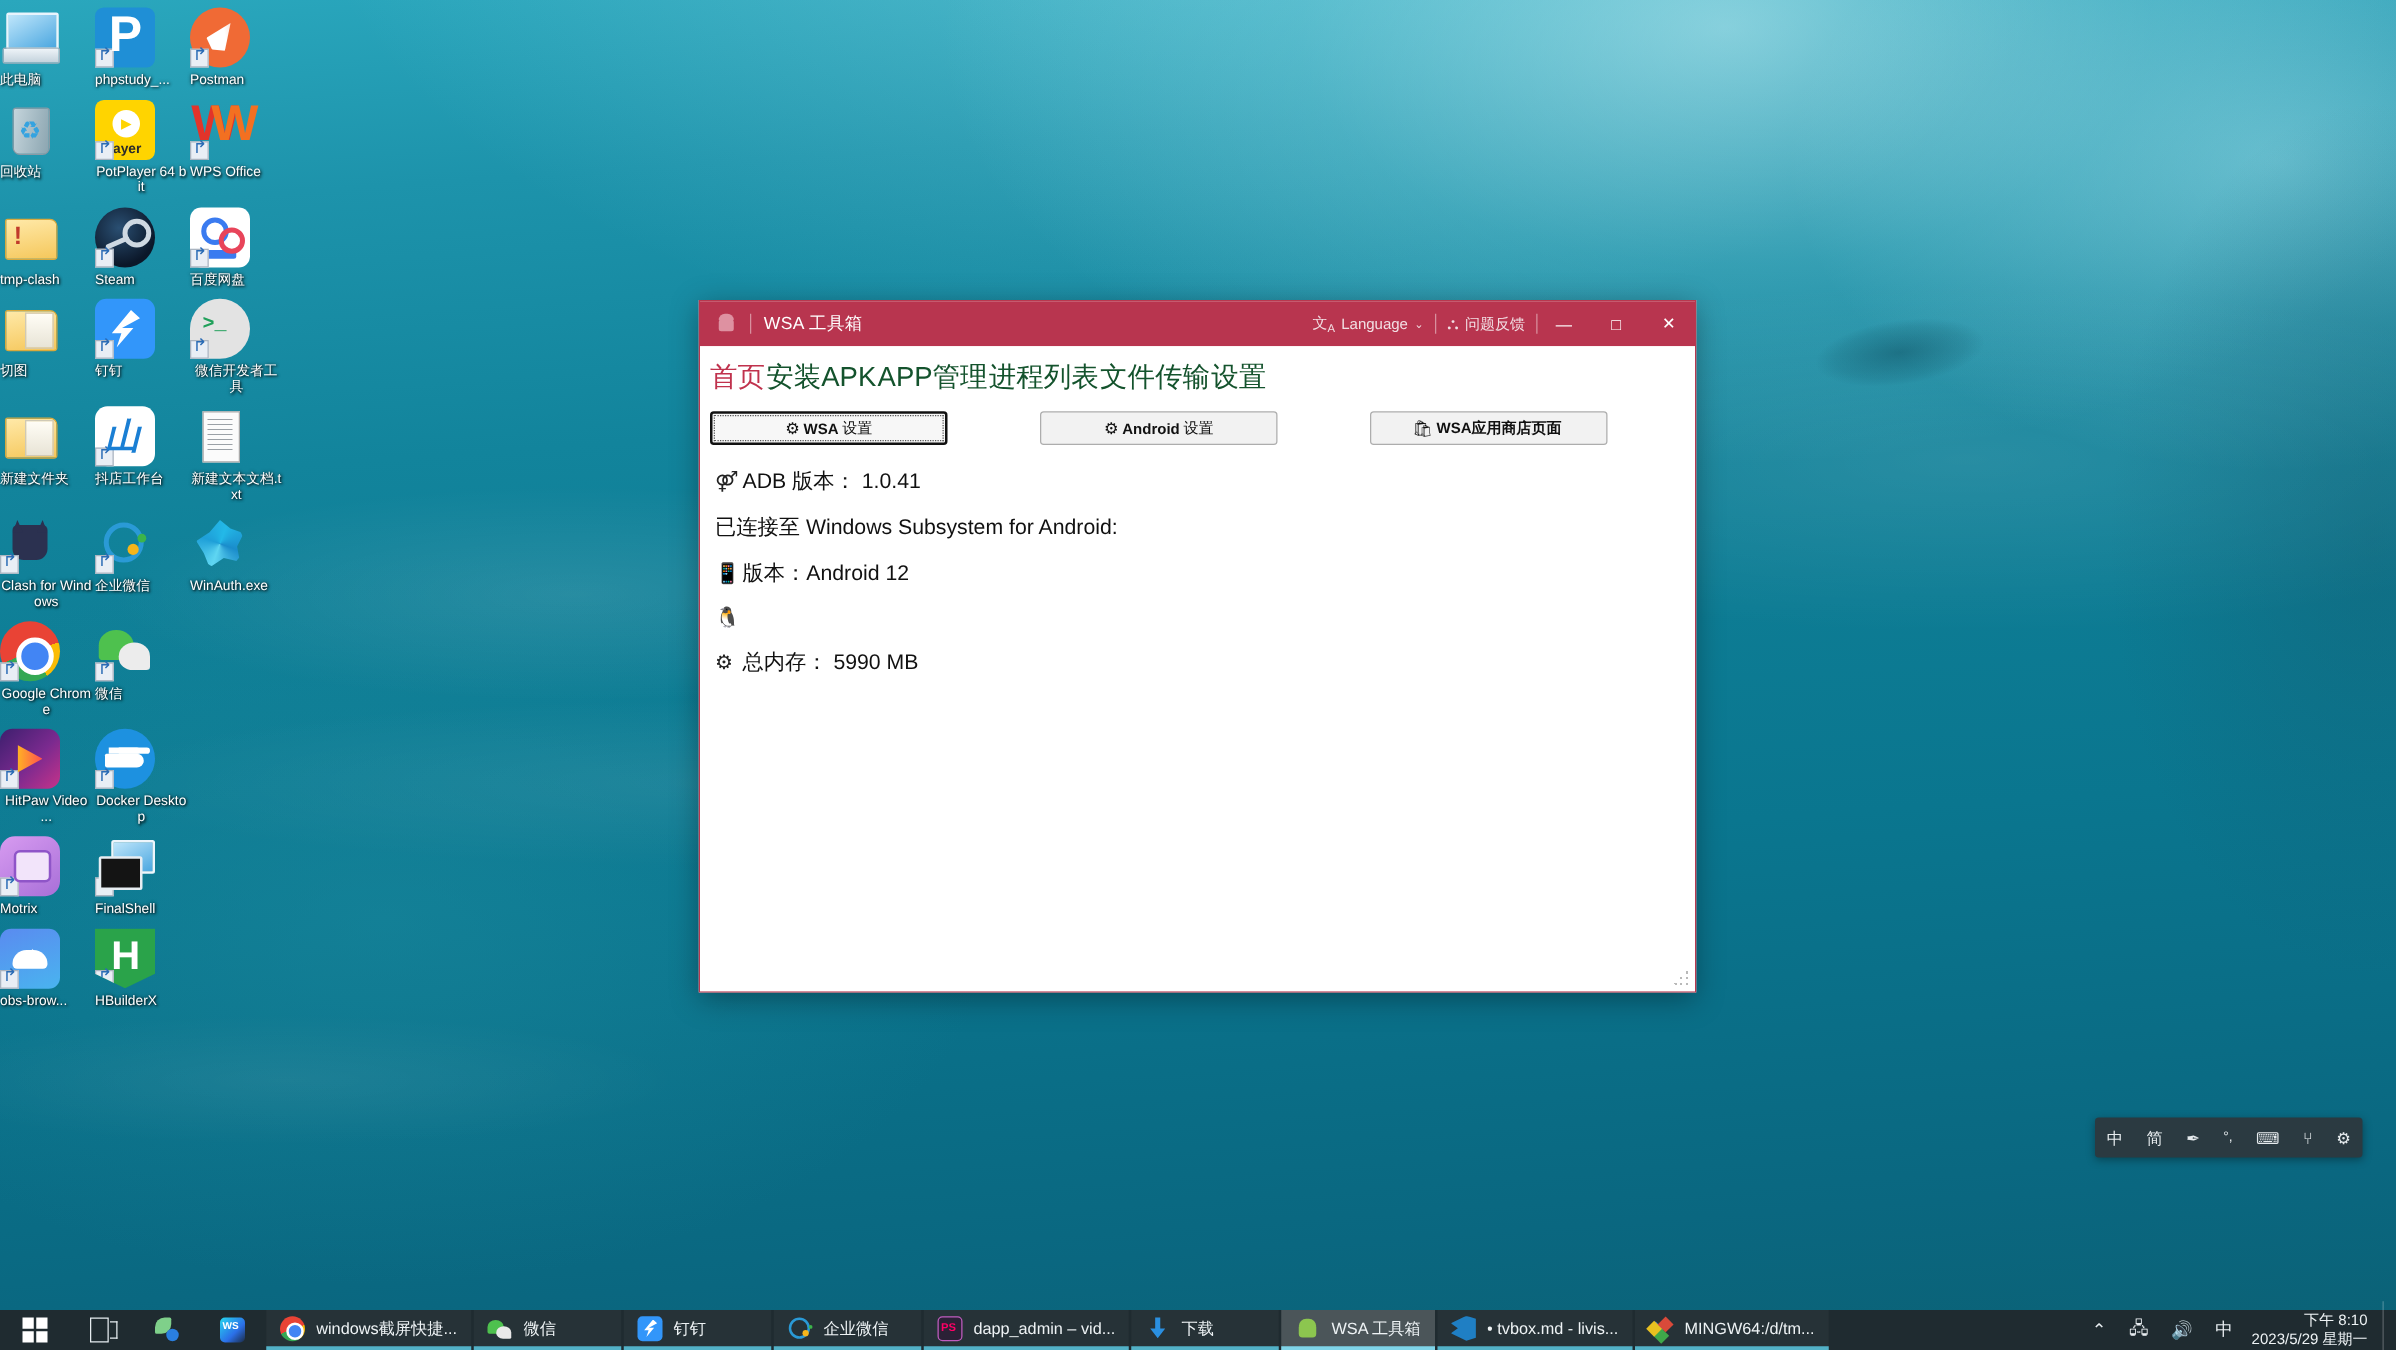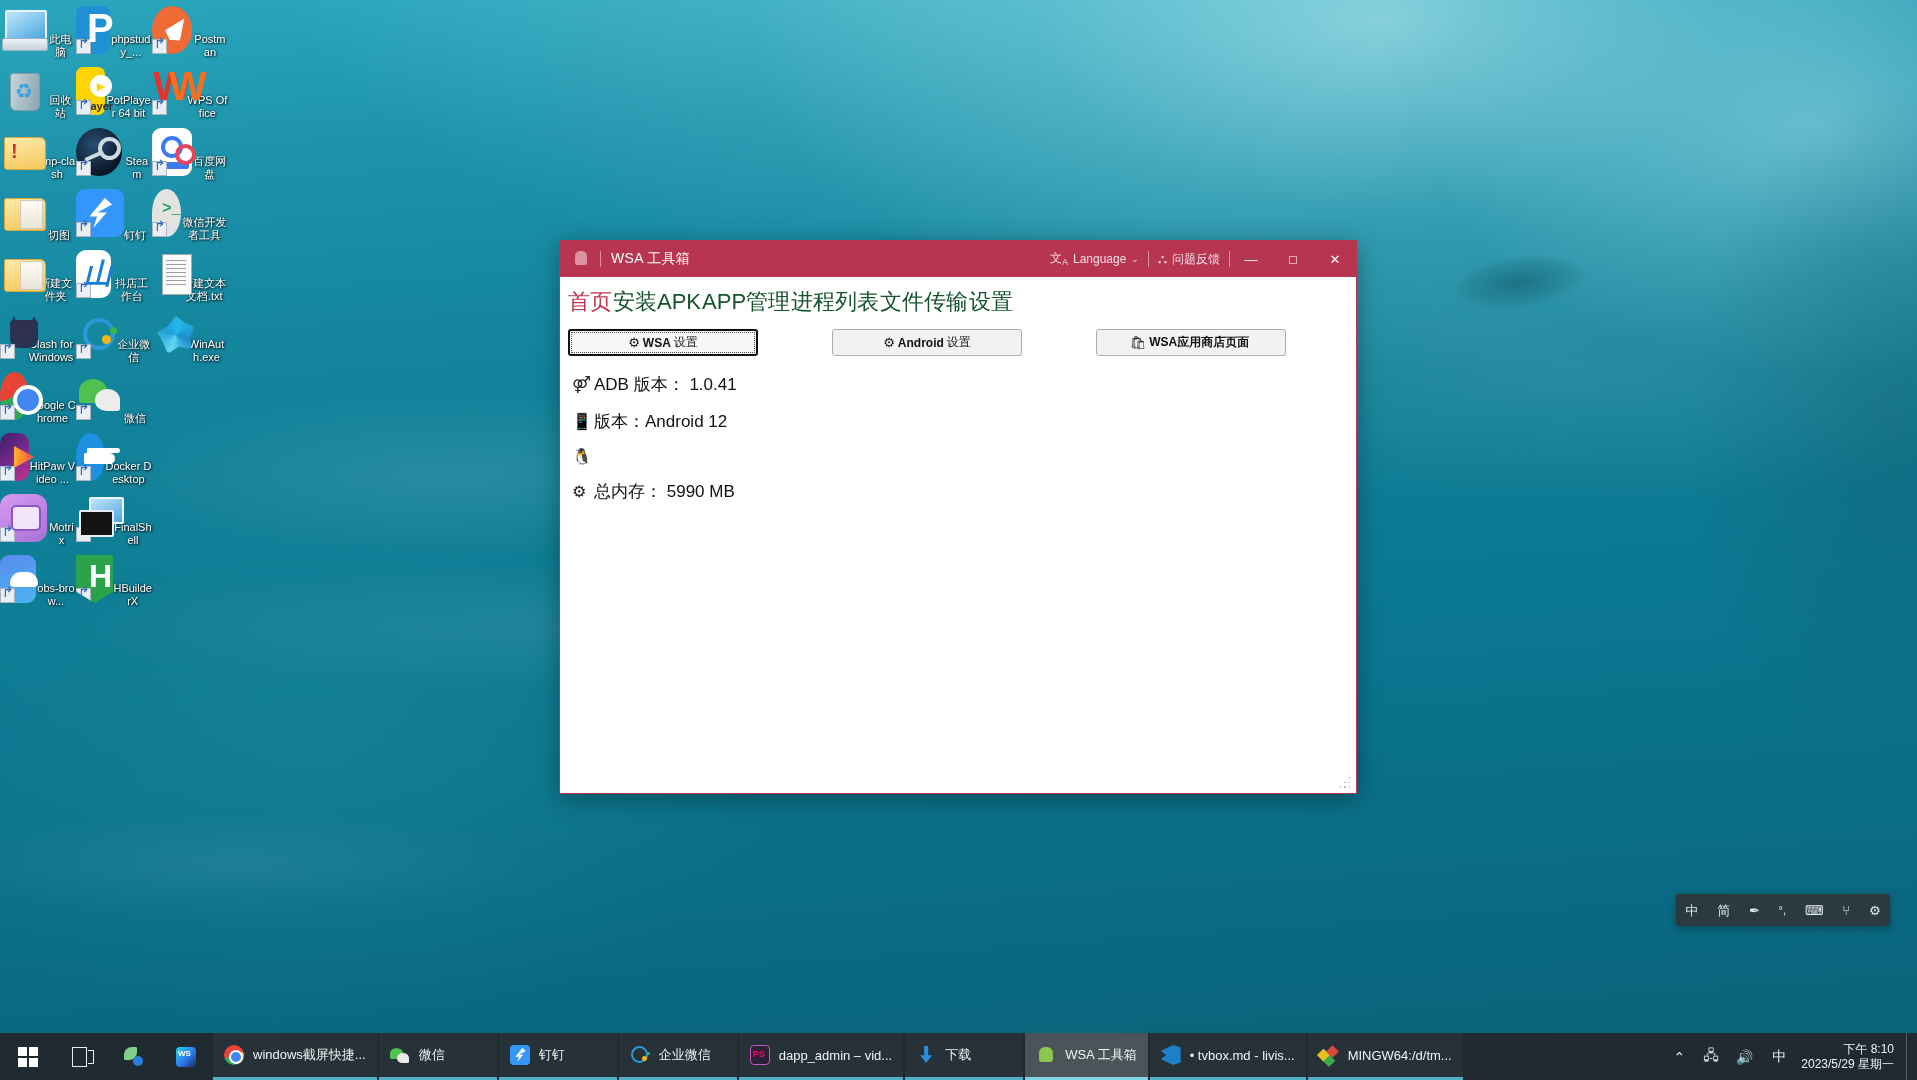--- a/index.html
+++ b/index.html
@@ -40,21 +40,21 @@
   }
 
   
   #icon-grid {
     position: absolute; left: 0; top: 6px;
     width: 230px;
   }
   .icon-row { display: flex; }
   .dicon {
     width: 76px; margin: 0 0 9px 0;
-    display: flex; align-items: flex-end;
+    display: flex; flex-direction: column; align-items: flex-start;
     cursor: default;
   }
   .dicon .art { width: 48px; height: 48px; position: relative; margin-bottom: 4px; }
   .dicon .lbl {
     font-size: 11px; line-height: 12.5px; color: #ffffff; text-align: center;
     max-width: 74px; word-break: break-all;
     text-shadow: 1px 1px 2px rgba(0,0,0,0.85), 0 0 3px rgba(0,0,0,0.7);
   }
   .shortcut {
     position: absolute; left: 0; bottom: 0; width: 15px; height: 15px;
@@ -259,21 +259,21 @@
   #ime-bar {
     position:absolute; left:1676px; top:894px; width:214px; height:32px;
     background:#2b3a41; border-radius:3px; display:flex; align-items:center;
     justify-content:space-around; box-shadow:0 2px 7px rgba(0,0,0,.35);
   }
   #ime-bar .it { color:#e6ebee; font-size:13px; cursor:default; line-height:1; }
   #ime-bar .it.small { font-size:11px; }
 
   
   #taskbar {
-    position:absolute; left:0; bottom:0; width:1917px; height:47px;
+    position:absolute; left:0; bottom:0; width:1917px; height:32px;
     background:#1f2b30; display:flex; align-items:stretch;
   }
   #start {
     width:56px; display:flex; align-items:center; justify-content:center; cursor:default;
   }
   .winlogo { width:20px; height:20px;
     background:
       linear-gradient(#fff,#fff) 0 0/9px 9px no-repeat,
       linear-gradient(#fff,#fff) 11px 0/9px 9px no-repeat,
       linear-gradient(#fff,#fff) 0 11px/9px 9px no-repeat,
@@ -559,20 +559,23 @@
             <span class="b">WSA应用商店页面</span>
             <span></span>
           </div>
         </div>
 
       <div id="wsa-info">
         <div class="info-line">
           <span class="ico">⚤</span>
           <span>ADB 版本： 1.0.41</span>
         </div>
+        <div class="info-line plain">
+          <span>已连接至 Windows Subsystem for Android:</span>
+        </div>
         <div class="info-line">
           <span class="ico">📱</span>
           <span>版本：Android  12</span>
         </div>
         <div class="info-line">
           <span class="ico">🐧</span>
         </div>
         <div class="info-line">
           <span class="ico">⚙</span>
           <span>总内存： 5990  MB</span>

